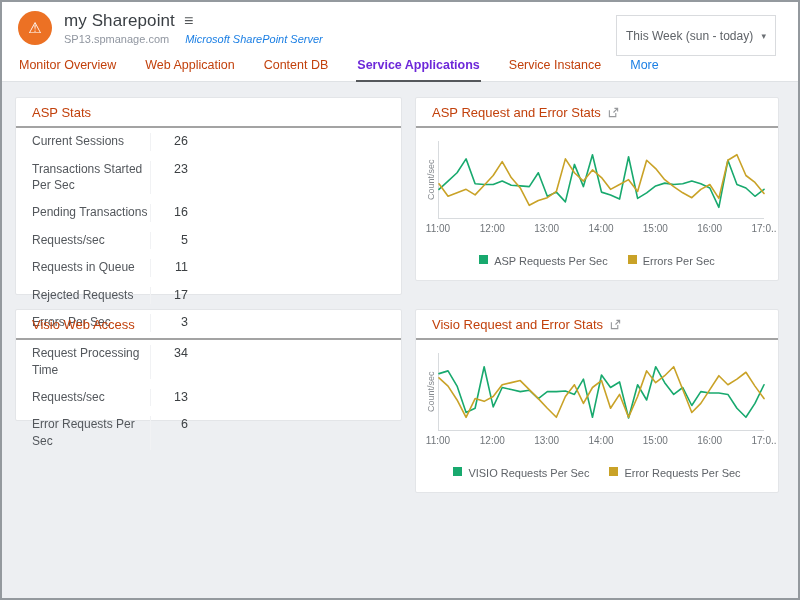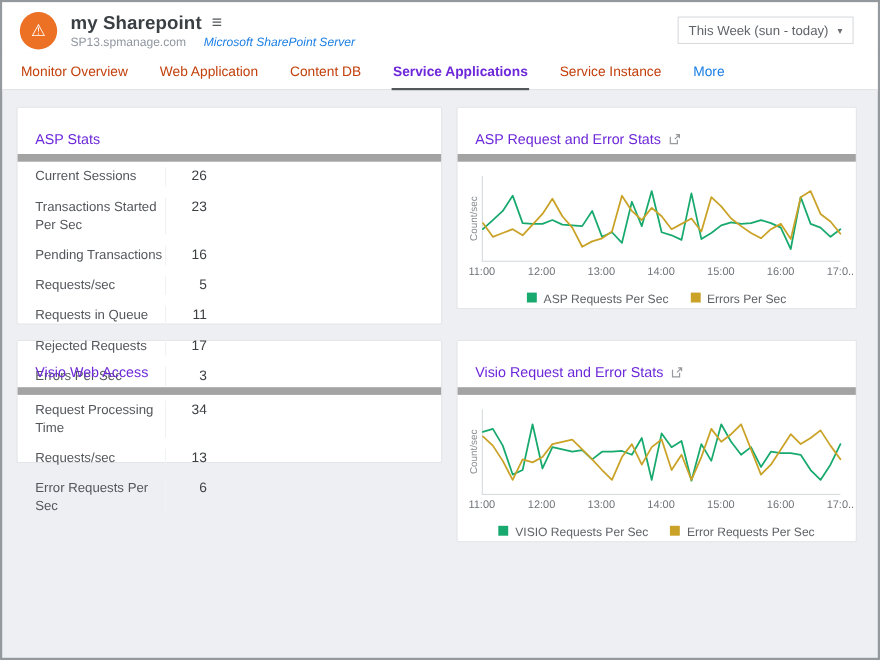--- a/index.html
+++ b/index.html
@@ -7,42 +7,42 @@
   body { font-family:"Liberation Sans", sans-serif; background:#edeff2; position:relative; }
   .frame { position:absolute; inset:0; border:2px solid #94999e; background:#edeff2; overflow:hidden; }
 
   
   .topbar { background:#fff; padding:9px 14px 4px 16px; position:relative; }
   .brand-row { display:flex; align-items:flex-start; }
   .avatar { width:34px; height:34px; border-radius:50%; background:#ec7124; color:#fff;
             display:flex; align-items:center; justify-content:center; font-size:15px; flex:0 0 34px; }
   .titles { margin-left:12px; }
   .title-line { display:flex; align-items:center; gap:9px; }
-  .monitor-title { font-size:17px; color:#3a3f44; font-weight:700; letter-spacing:.1px;text-align:center; }
+  .monitor-title { font-size:17px; color:#3a3f44; font-weight:400; letter-spacing:.1px;text-align:center; }
   .menu-glyph { font-size:16px; color:#54575a; cursor:pointer; line-height:1; }
   .sub-line { margin-top:2px; display:flex; align-items:center; gap:16px; }
   .host { font-size:11px; color:#9096a0; }
   .sp-link { font-size:11px; color:#1b7fe4; text-decoration:none; cursor:pointer;font-style:italic; }
-  .range-select { position:absolute; top:13px; right:22px; width:160px; height:25px;
+  .range-select { position:absolute; top:13px; right:22px; width:160px; height:41px;
                   border:1px solid #d9dbde; background:#fff; display:flex; align-items:center;
                   padding:0 9px; font-size:12px; color:#5f6368; cursor:pointer; }
   .caret { margin-left:auto; font-size:9px; color:#6b6f74; }
 
   
   .tabs { background:#fff; padding:0 16px; border-bottom:1px solid #dfe2e5; display:flex; gap:27px; }
   .tab { font-size:12.5px; color:#c2410c; padding:9px 1px 8px; cursor:pointer; white-space:nowrap; }
   .tab.active { color:#6d28d9; font-weight:700; border-bottom:2px solid #55585b; margin-bottom:-1px; }
   .tab.link { color:#1b7fe4; }
 
   
   .content { padding:15px 13px; display:flex; gap:13px; }
   .col-left { width:387px; flex:0 0 387px; }
   .col-right { width:364px; flex:0 0 364px; }
   .card { background:#fff; border:1px solid #e3e5e8; border-radius:2px; }
-  .card-title { padding:21px 16px 6px; font-size:13px; color:#6d28d9; border-bottom:7px solid #a3a3a3;
+  .card-title { padding:7px 16px 6px; font-size:13px; color:#c2410c; border-bottom:2px solid #a3a3a3;
                 display:flex; align-items:center; gap:7px; }
   .ext-icon { width:11px; height:11px; display:inline-block; cursor:pointer; }
 
   
   .stat-card-1 { height:198px; }
   .stat-card-2 { margin-top:14px; height:112px; }
   .stat-row { display:flex; padding:5px 16px; }
   .stat-label { width:118px; font-size:12px; color:#53575c; line-height:1.4; }
   .stat-value { width:44px; text-align:right; font-size:12.5px; color:#3c4043;
                 border-left:1px solid #f1f2f4; padding:0 6px 0 4px; line-height:1.4; }

